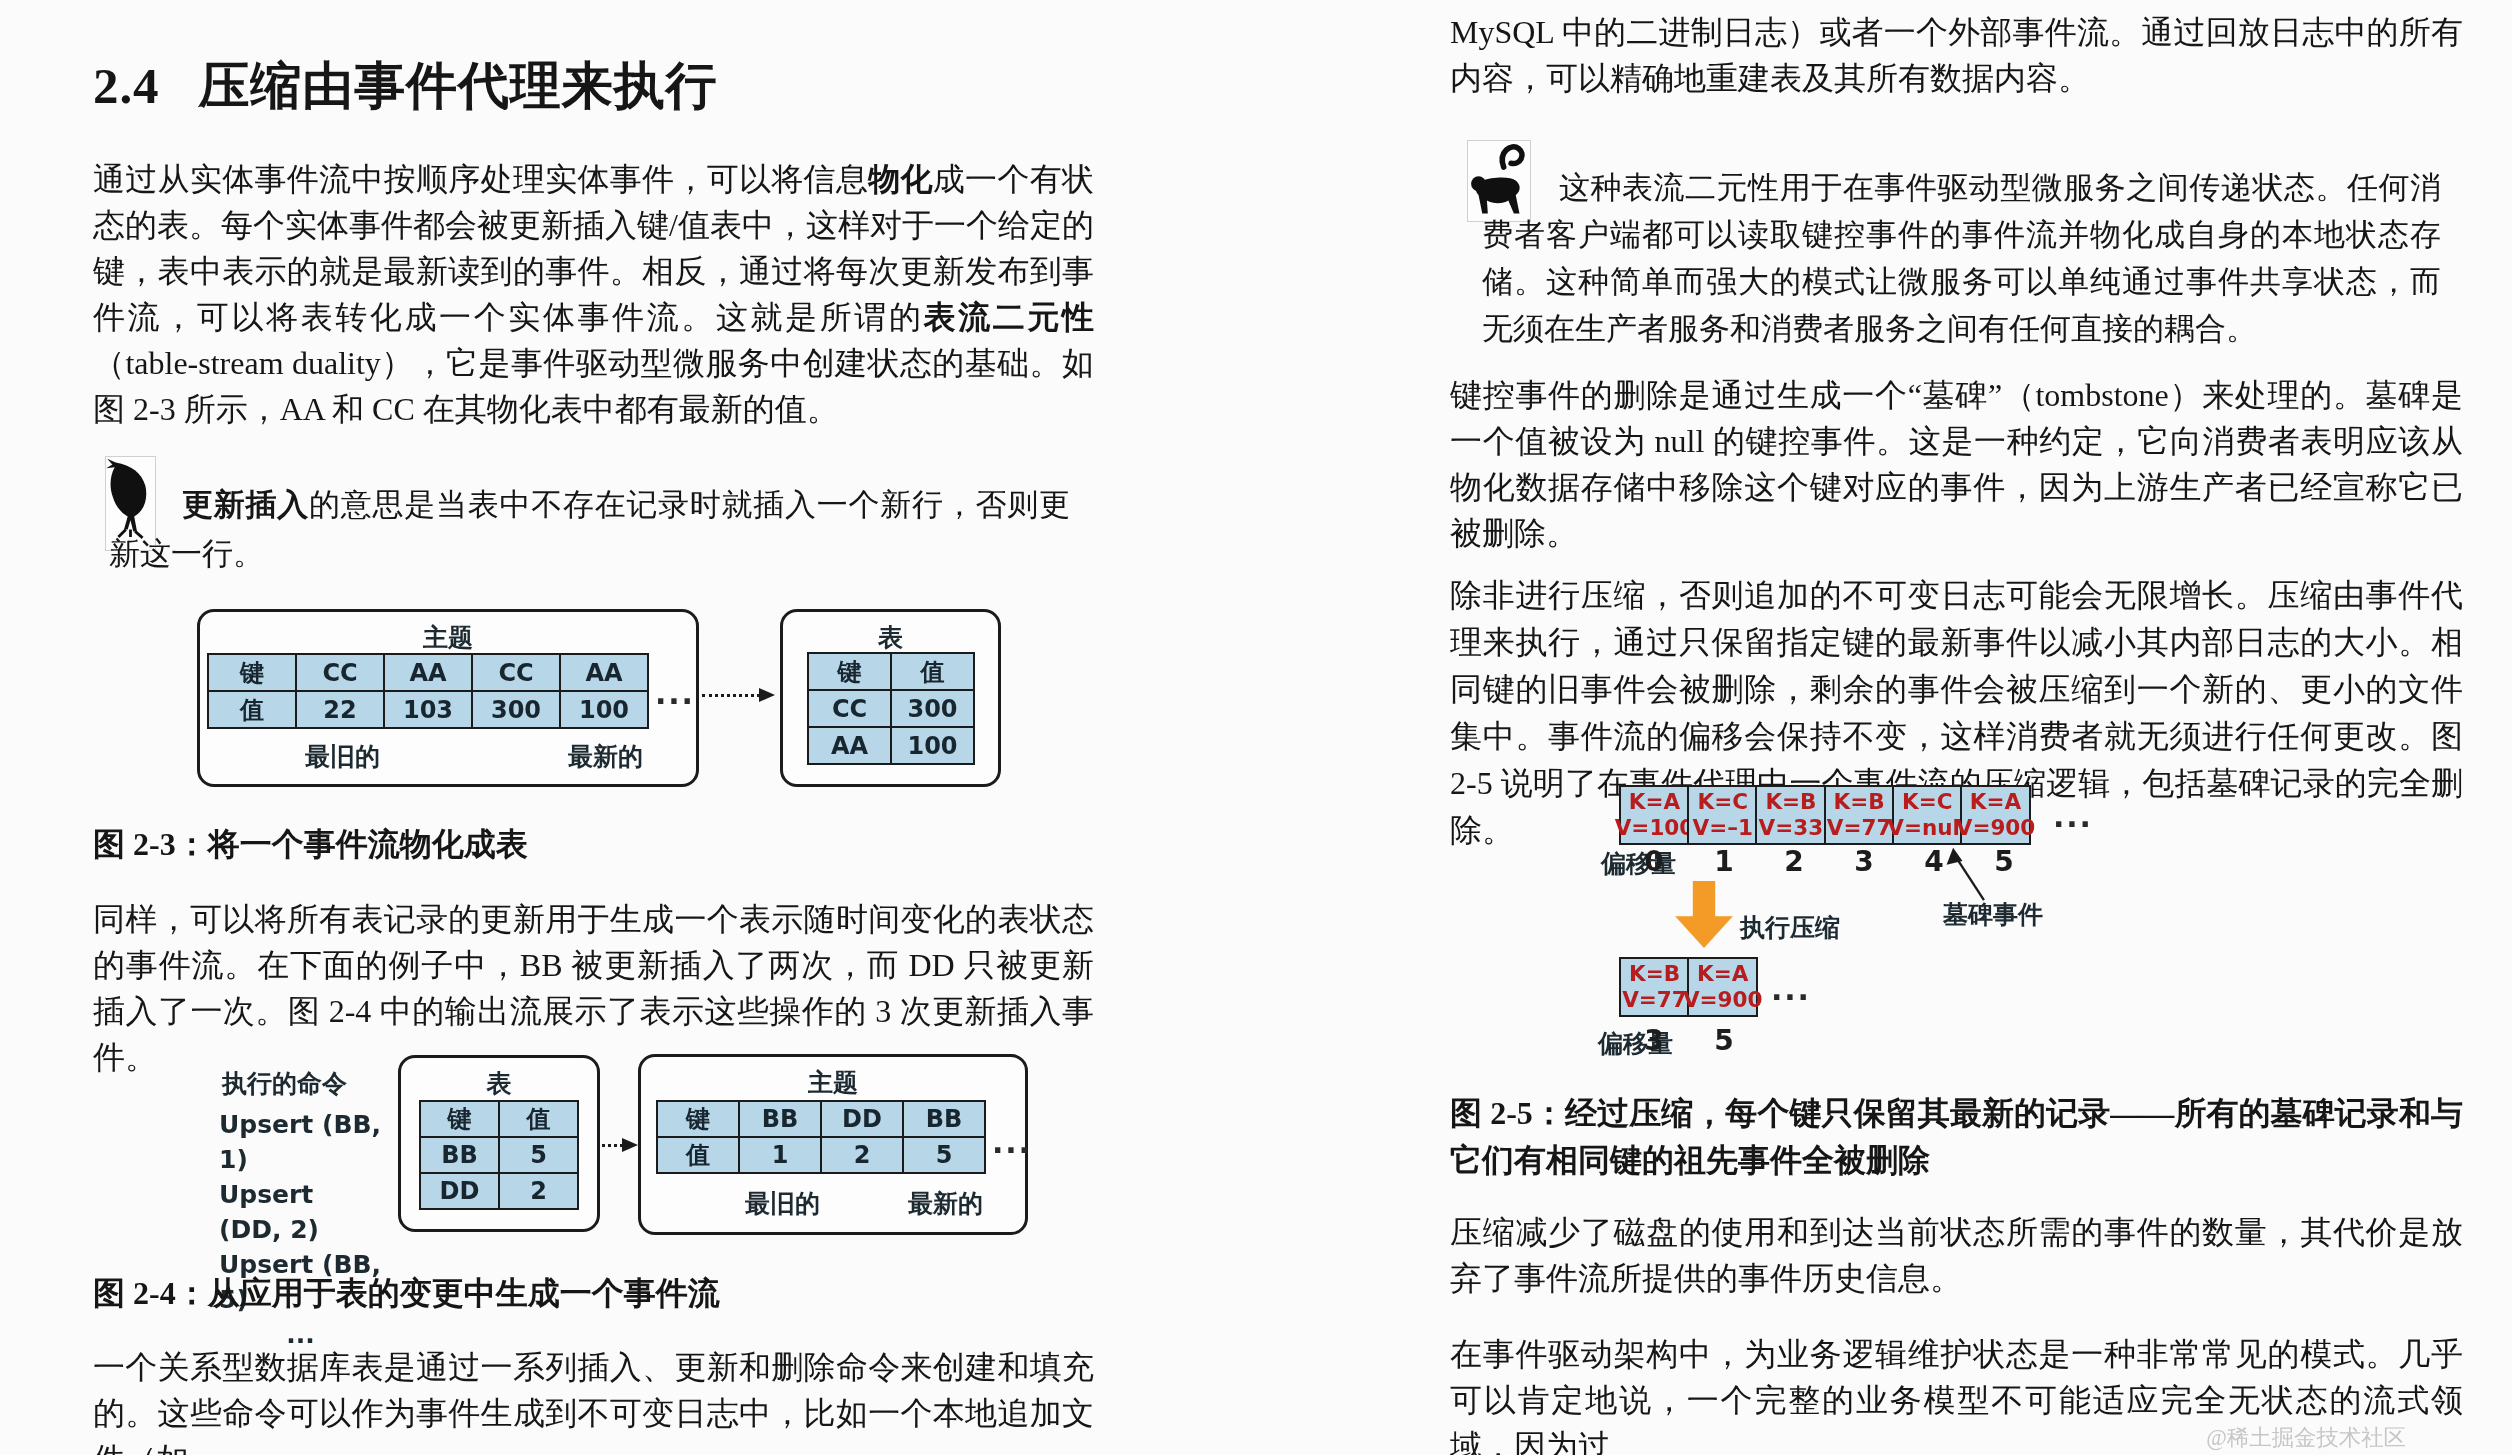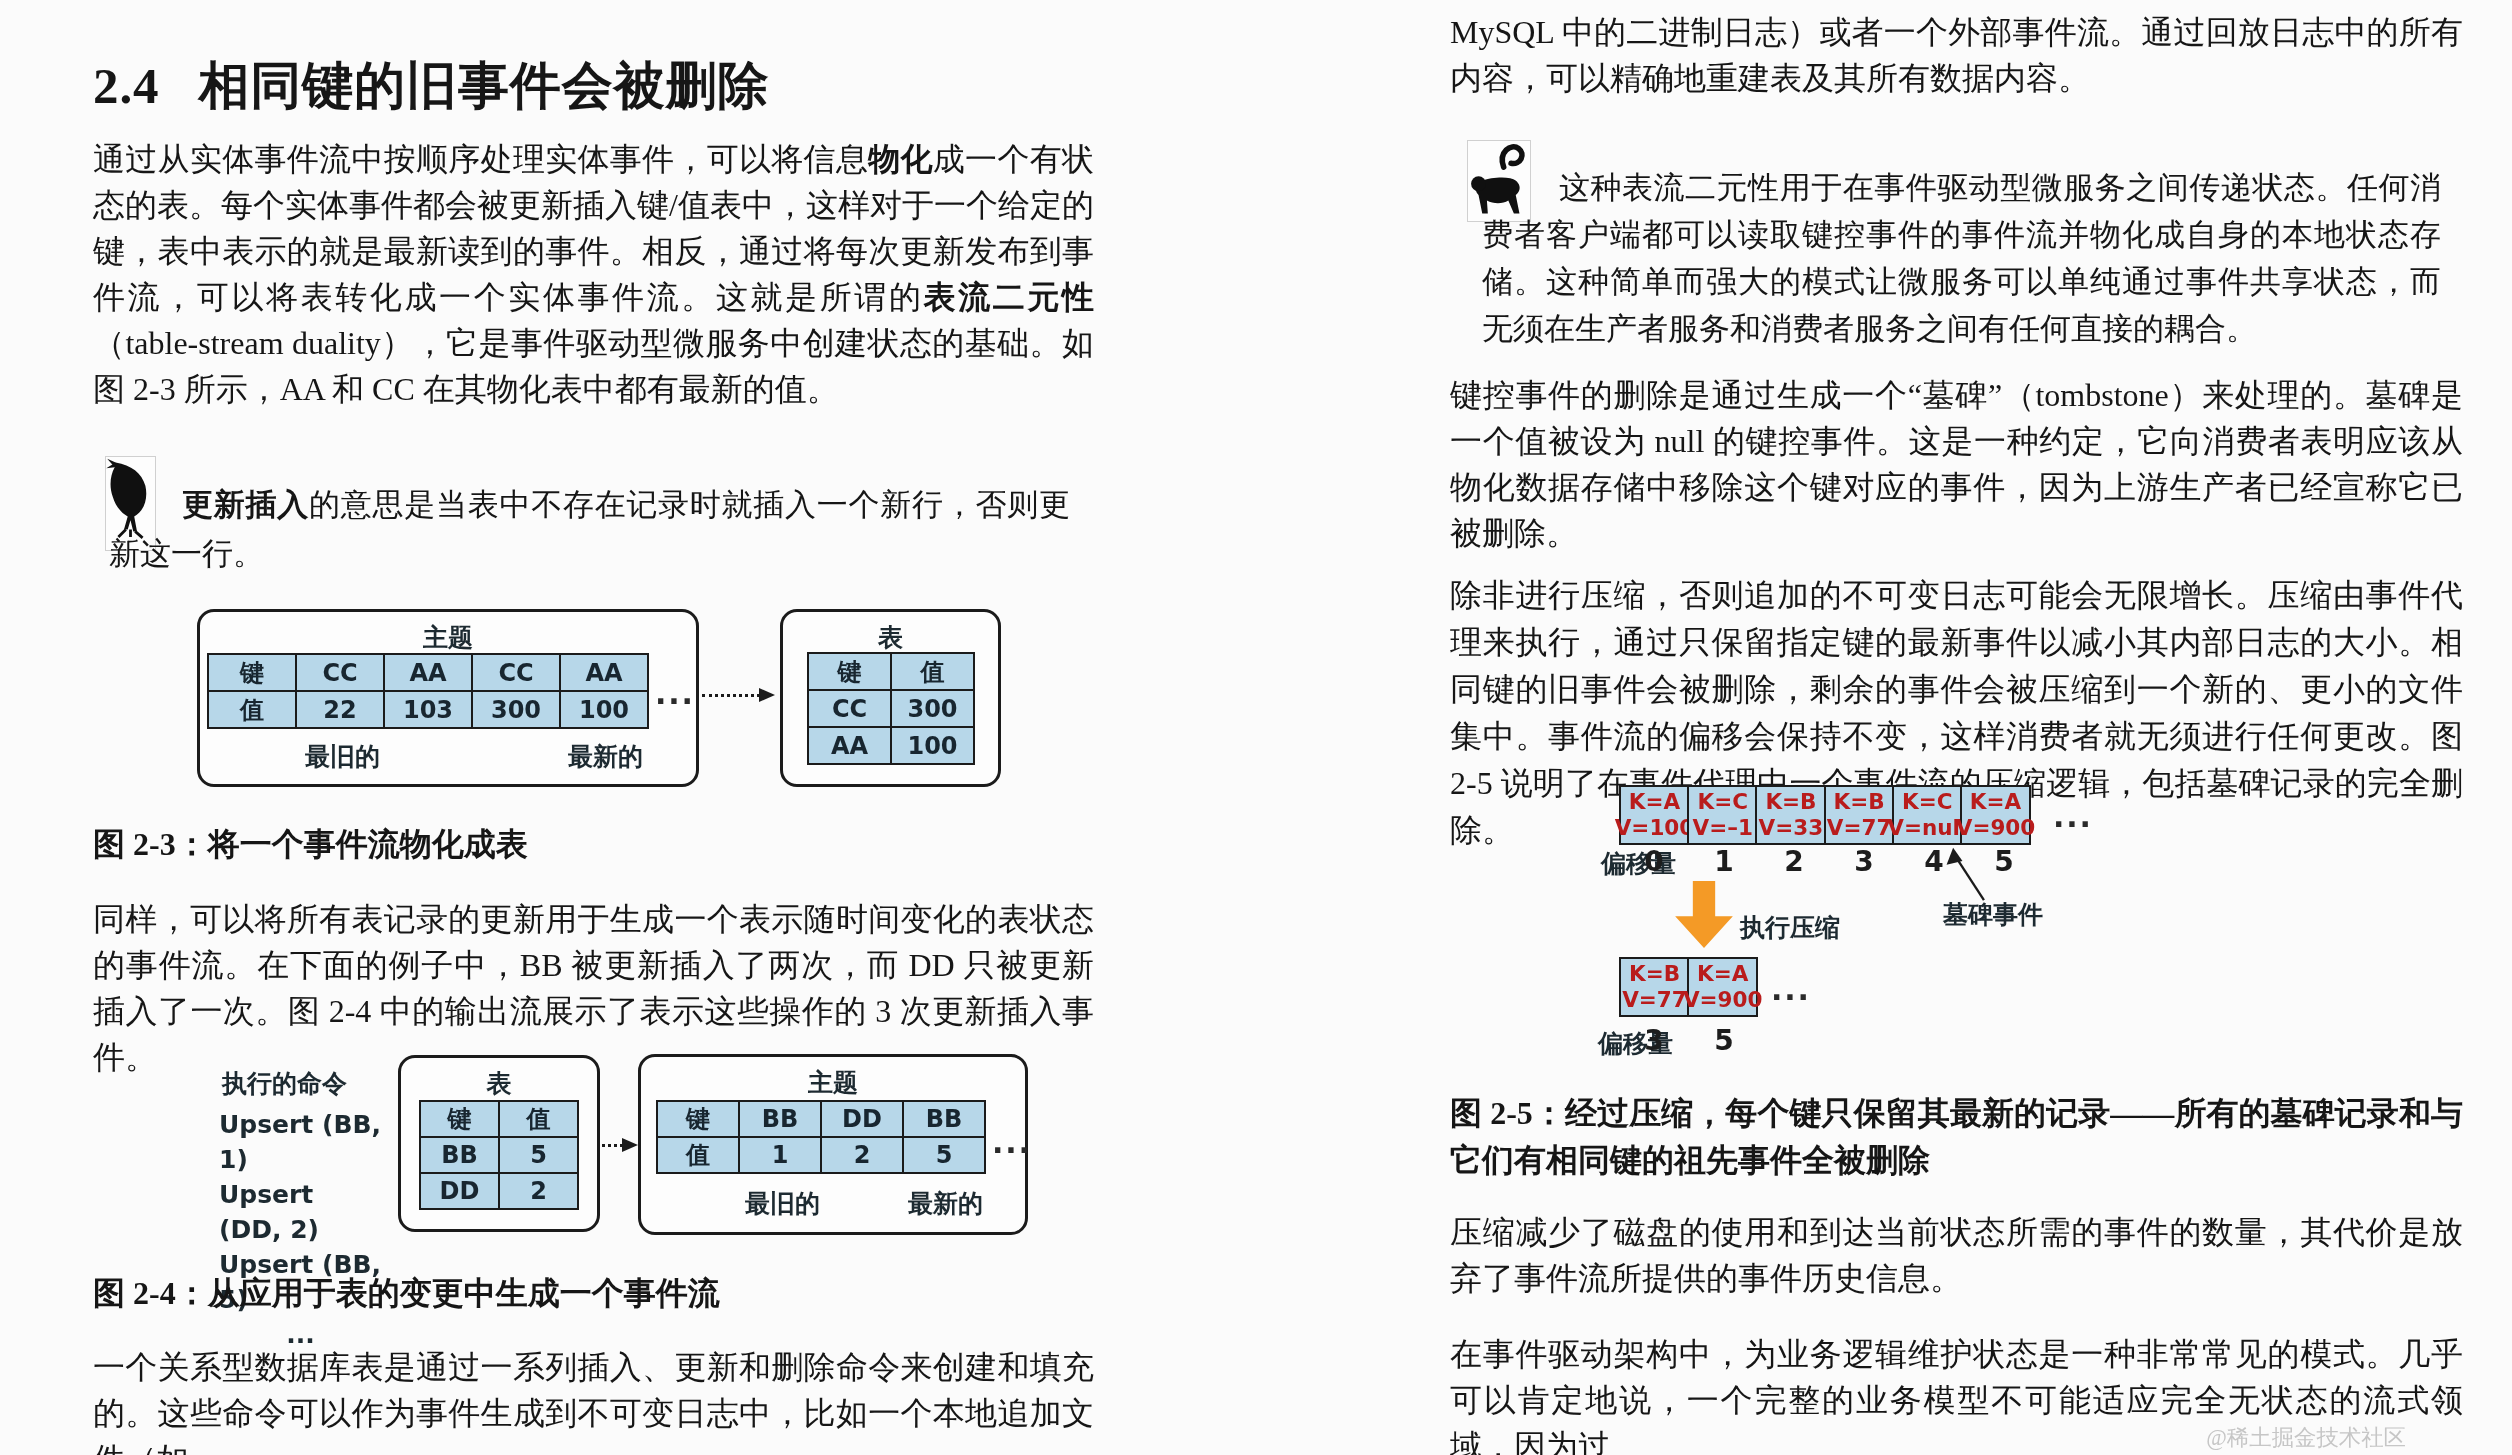--- a/index.html
+++ b/index.html
@@ -45,23 +45,23 @@
 
   .note-text{font-size:31px;line-height:49px;text-align:justify;}
   .icon-frame{position:absolute;border:0.9px solid #d0d0d0;background:#fdfdfd;}
   .watermark{position:absolute;font-size:22.4px;color:#c6c6c6;}
 </style>
 </head>
 <body>
 
 <div id="stage">
 
-  <h1 class="t head" style="left:93px;top:52px;"><span>2.4</span><span class="gap"></span><span>相同键的旧事件会被删除</span></h1>
-
-  <p class="t body" style="left:93px;top:136px;width:1001px;"><span>通过从实体事件流中按顺序处理实体事件，可以将信息</span><span class="bold">物化</span><span>成一个有状态的表。每个实体事件都会被更新插入键/值表中，这样对于一个给定的键，表中表示的就是最新读到的事件。相反，通过将每次更新发布到事件流，可以将表转化成一个实体事件流。这就是所谓的</span><span class="bold">表流二元性</span><span>（table-stream duality），它是事件驱动型微服务中创建状态的基础。如图 2-3 所示，AA 和 CC 在其物化表中都有最新的值。</span></p>
+  <h1 class="t head" style="left:93px;top:52px;"><span>2.4</span><span class="gap"></span><span>压缩由事件代理来执行</span></h1>
+
+  <p class="t body" style="left:93px;top:156px;width:1001px;"><span>通过从实体事件流中按顺序处理实体事件，可以将信息</span><span class="bold">物化</span><span>成一个有状态的表。每个实体事件都会被更新插入键/值表中，这样对于一个给定的键，表中表示的就是最新读到的事件。相反，通过将每次更新发布到事件流，可以将表转化成一个实体事件流。这就是所谓的</span><span class="bold">表流二元性</span><span>（table-stream duality），它是事件驱动型微服务中创建状态的基础。如图 2-3 所示，AA 和 CC 在其物化表中都有最新的值。</span></p>
 
   <div class="icon-frame" style="left:105px;top:456px;width:49px;height:93px;">
     <svg width="49" height="93" viewBox="0 0 52 100">
       <path d="M10 6 L1 2 L9 11 C4 20 3 32 7 43 C10 53 16 60 23 64 L19 78 L23 78 L26 68 L29 80 L33 80 L30 64 C41 58 45 44 42 31 C38 17 27 9 10 6 Z" fill="#101010"></path>
       <path d="M10 6 L0 12 L9 11 Z" fill="#101010"></path>
       <path d="M21 78 L13 86 M31 80 L39 87 M26 78 L26 86" stroke="#101010" stroke-width="3" fill="none"></path>
     </svg>
   </div>
   <p class="t note-text" style="left:109px;top:480px;width:961px;text-indent:73px;"><span class="bold">更新插入</span><span>的意思是当表中不存在记录时就插入一个新行，否则更新这一行。</span></p>
 

